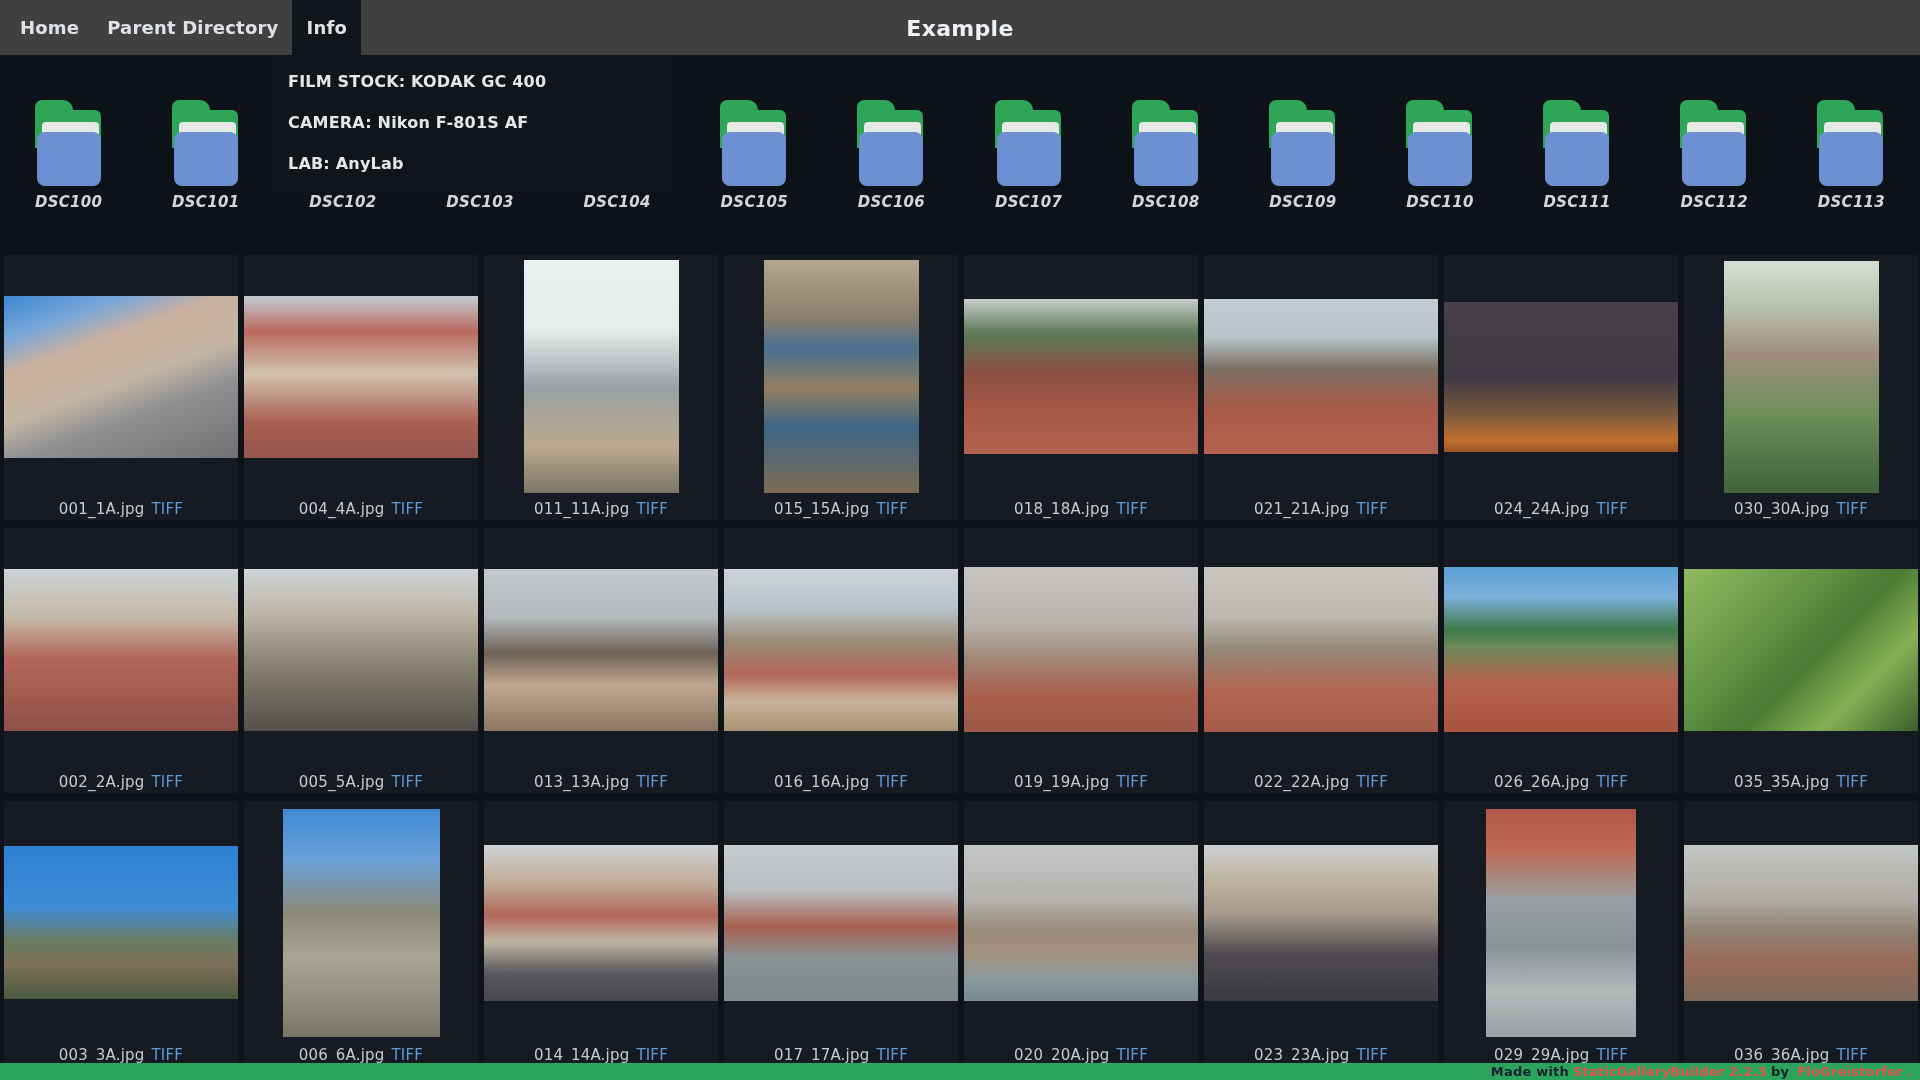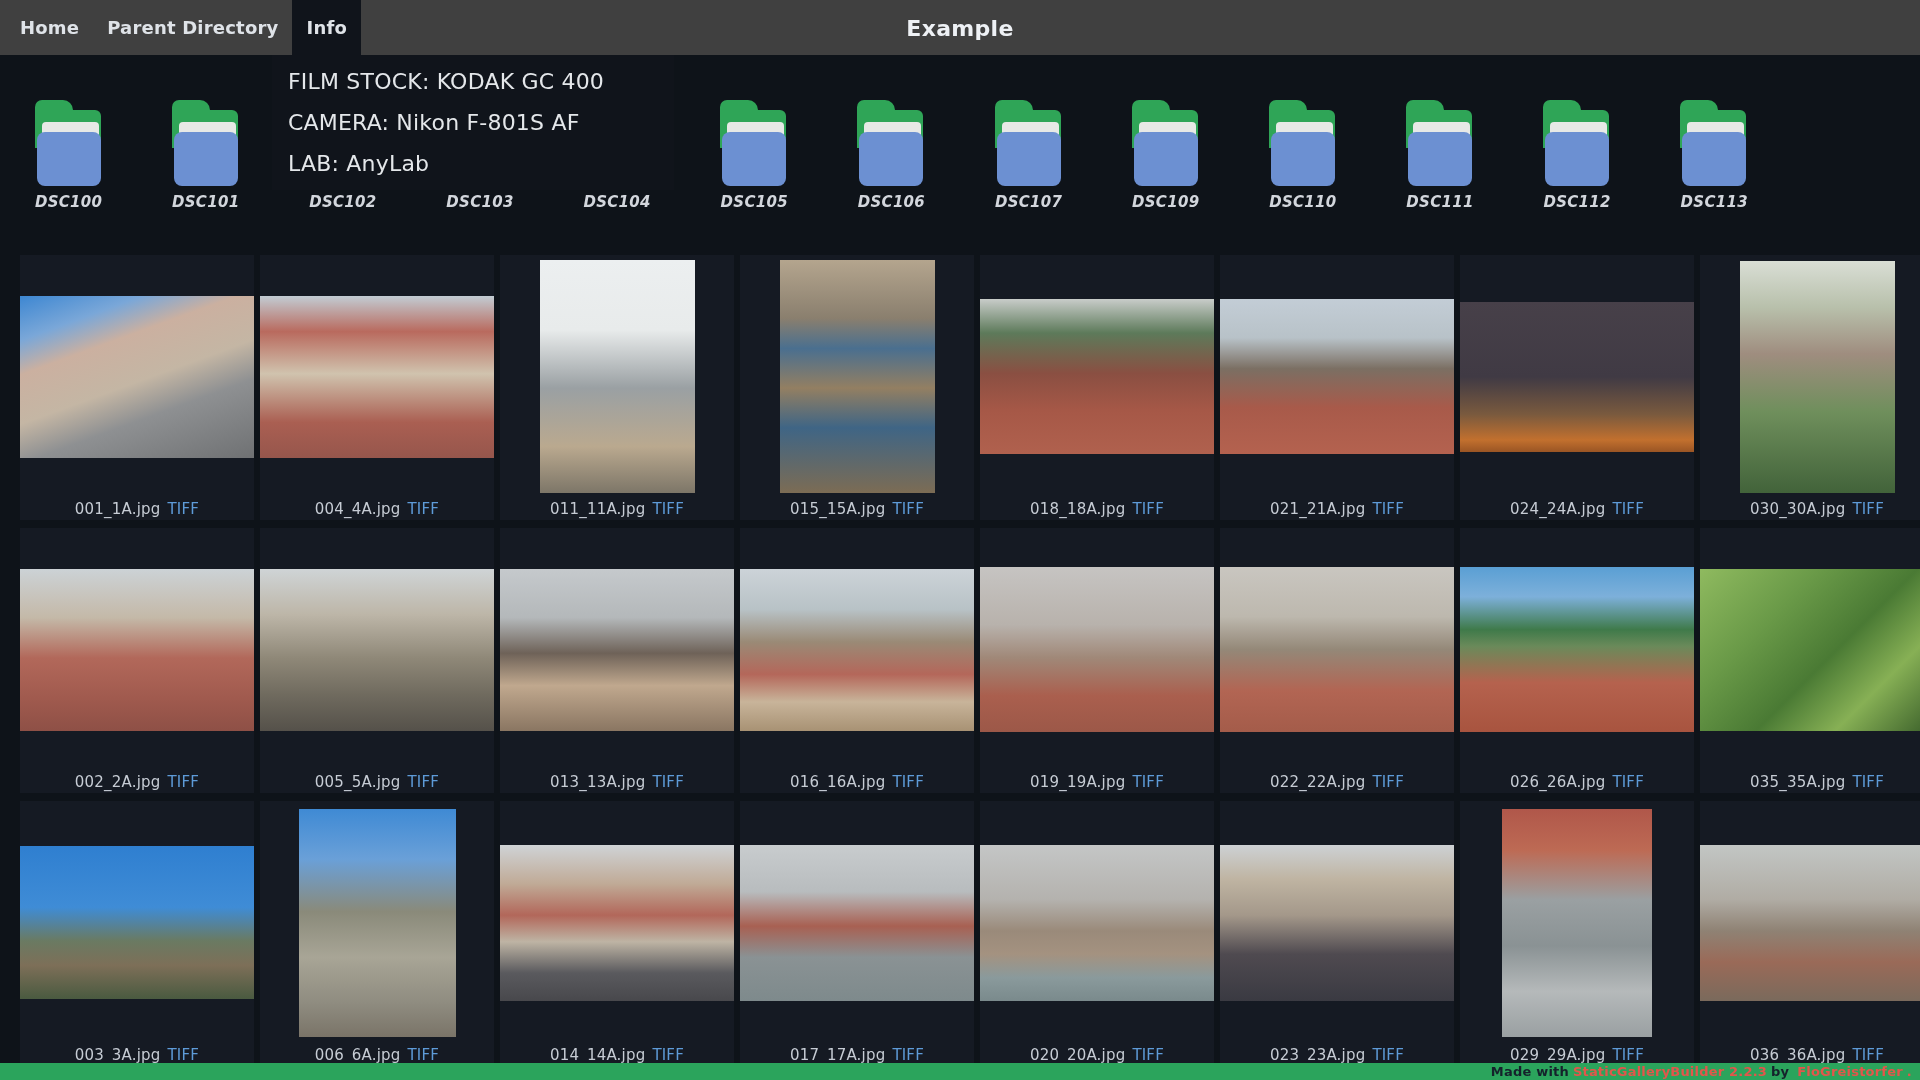--- a/index.html
+++ b/index.html
@@ -40,28 +40,28 @@
   .f-front { position:absolute; left:5px;  top:32px; width:64px; height:54px; background:#6c90d2; border-radius:8px; }
   .folder-label { margin-top:7px; font-size:15px; font-weight:600; color:#d2d6dc; letter-spacing:.3px; }
 
   
   .info-panel {
     position:absolute; left:272px; top:55px; width:402px; height:135px;
     background:#10141b; z-index:10; padding:13px 16px;
     display:flex; flex-direction:column; justify-content:space-between;
   }
   .info-line {
-    font-size:22px; line-height:27px; color:#e4e7ea; white-space:nowrap;
-    overflow:hidden; font-weight:400; letter-spacing:.2px;
+    font-size:16px; line-height:27px; color:#e4e7ea; white-space:nowrap;
+    overflow:hidden; font-weight:700; letter-spacing:.2px;
   }
 
   
   .grid {
     display:grid; grid-template-columns:repeat(8,1fr);
-    column-gap:6px; row-gap:8px; padding:15px 4px 0 20px;
+    column-gap:6px; row-gap:8px; padding:15px 4px 0 4px;
   }
   .cell {
     background:#151a23; height:265px;
     display:flex; flex-direction:column;
   }
   .thumb-area { height:243px; display:flex; align-items:center; justify-content:center; }
   .photo { cursor:pointer; }
   .caption {
     height:22px; display:flex; align-items:center; justify-content:center; gap:7px;
     font-size:15px;
@@ -174,20 +174,29 @@
   <div class="folder">
     <div class="folder-icon">
       <div class="f-tab"></div>
         <div class="f-back"></div>
         <div class="f-paper"></div>
         <div class="f-front"></div>
     </div>
     <div class="folder-label">DSC107</div>
   </div>
 
+  <div class="folder">
+    <div class="folder-icon">
+      <div class="f-tab"></div>
+        <div class="f-back"></div>
+        <div class="f-paper"></div>
+        <div class="f-front"></div>
+    </div>
+    <div class="folder-label">DSC108</div>
+  </div>
 
   <div class="folder">
     <div class="folder-icon">
       <div class="f-tab"></div>
         <div class="f-back"></div>
         <div class="f-paper"></div>
         <div class="f-front"></div>
     </div>
     <div class="folder-label">DSC109</div>
   </div>

